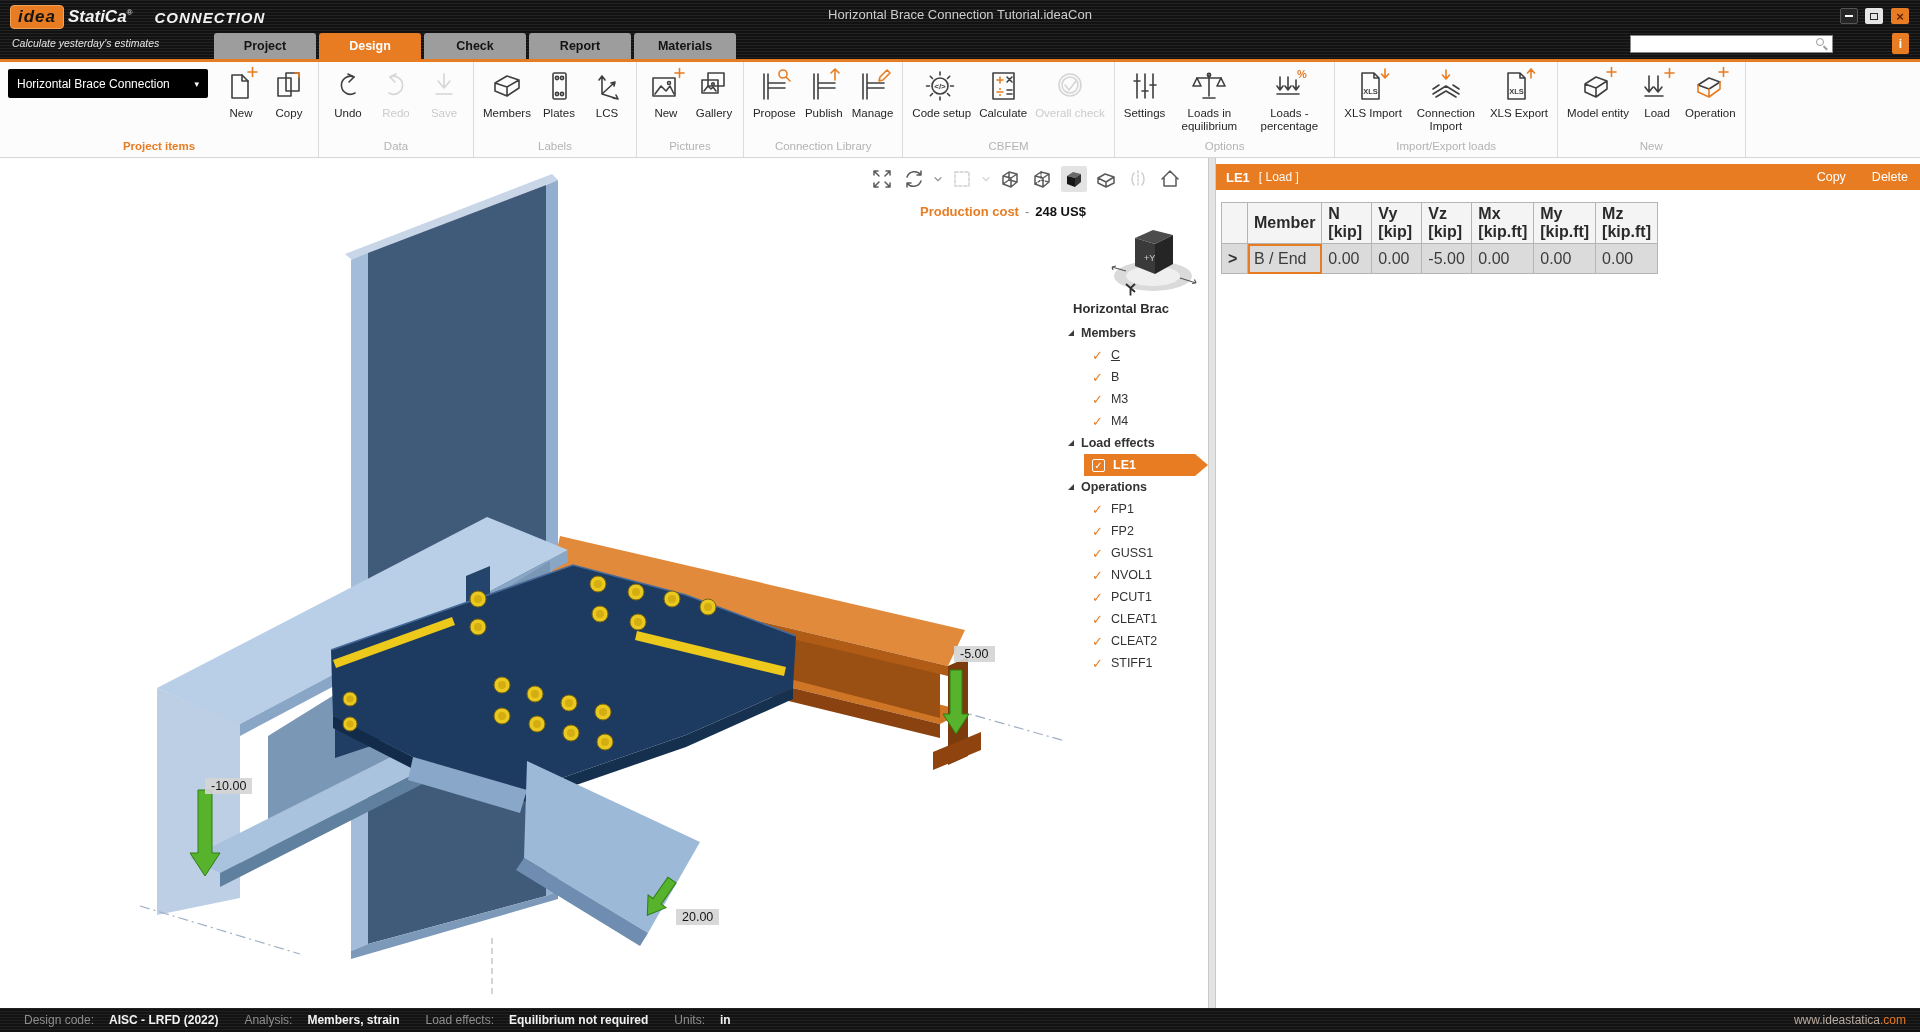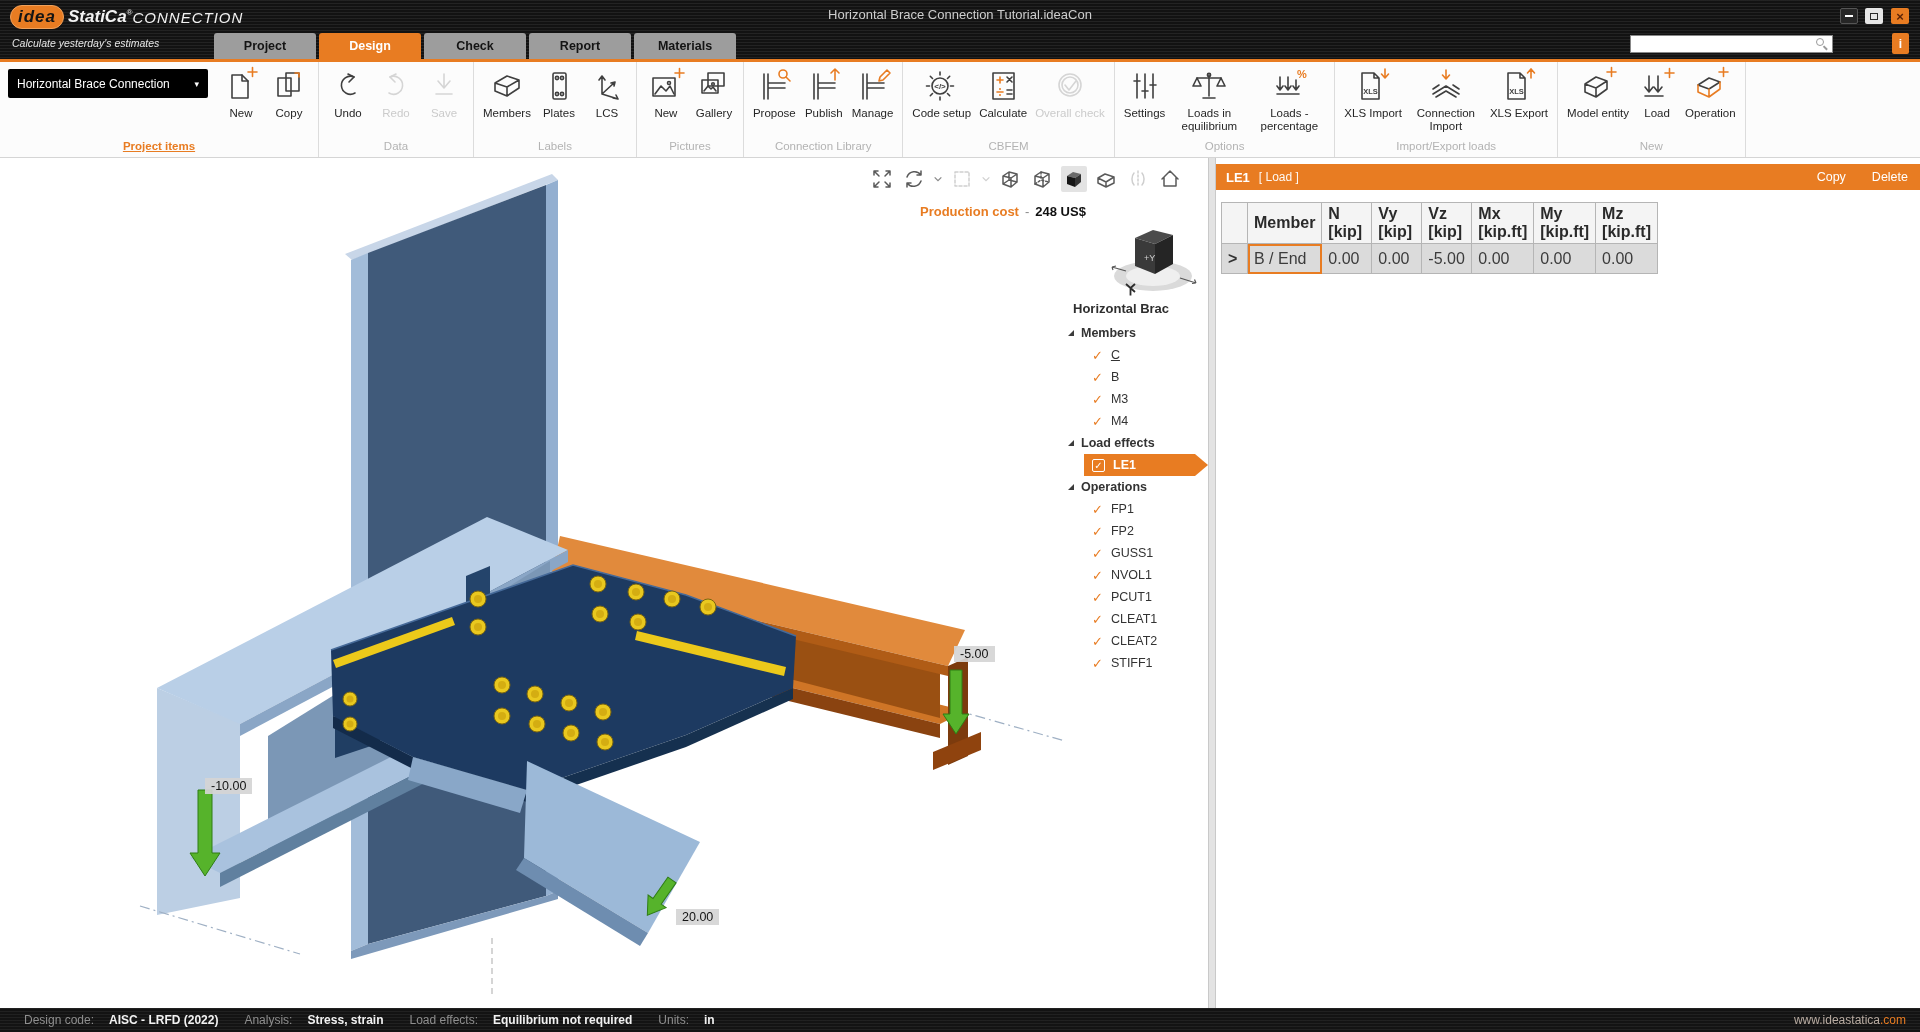--- a/index.html
+++ b/index.html
@@ -4,24 +4,24 @@
 <style>
   * { box-sizing: border-box; margin: 0; padding: 0; }
   html,body { width:1920px; height:1032px; overflow:hidden; font-family:"Liberation Sans",sans-serif; background:#fff; }
   #app { position:relative; width:1920px; height:1032px; }
 
   
   #header { position:absolute; top:0; left:0; width:1920px; height:59px;
     background-color:#121212;
     background-image:repeating-linear-gradient(180deg, rgba(255,255,255,0.07) 0 1px, transparent 1px 3px); }
   #logo { position:absolute; top:5px; left:10px; display:flex; align-items:center; }
-  .idea-box { background:#e87c22; border-radius:12px; padding:1px 7px; font-style:italic; font-weight:bold; font-size:17px; color:#141414; letter-spacing:1px; border:1px solid #f2a159; }
+  .idea-box { background:#e87c22; border-radius:4px; padding:1px 7px; font-style:italic; font-weight:bold; font-size:17px; color:#141414; letter-spacing:1px; border:1px solid #f2a159; }
   .statica { color:#f2f2f2; font-style:italic; font-weight:bold; font-size:17px; margin-left:4px; }
   .reg { color:#cfcfcf; font-size:8px; vertical-align:super; }
-  .product { color:#f2f2f2; font-style:italic; font-weight:normal; font-size:15px; letter-spacing:1px; }
+  .product { color:#f2f2f2; font-style:italic; font-weight:bold; font-size:15px; letter-spacing:1px; margin-left:22px; }
   #tagline { position:absolute; top:37px; left:12px; color:#e6e6e6; font-style:italic; font-size:10.5px; }
   #window-title { position:absolute; top:7px; left:50%; transform:translateX(-50%); color:#cdcdcd; font-size:13px; }
   .winbtn { position:absolute; top:8px; width:18px; height:16px; border-radius:2px; display:flex; align-items:center; justify-content:center; cursor:pointer; }
   #btn-min { right:62px; background:#262626; border:1px solid #555; }
   #btn-min .bar { width:8px; height:2px; background:#fff; }
   #btn-max { right:37px; background:#e6e6e6; }
   #btn-max .sq { width:8px; height:7px; border:1.5px solid #2a2a2a; }
   #btn-close { right:11px; background:#e87c22; color:#5c2407; font-weight:bold; font-size:13px; line-height:1; }
   #search-wrap { position:absolute; top:35px; right:87px; width:203px; height:18px; background:#fff; border:1px solid #888; display:flex; align-items:center; }
   #search-input { flex:1; border:none; outline:none; height:14px; font-size:11px; padding:0 4px; background:transparent; }
@@ -34,21 +34,21 @@
   #tabs { position:absolute; top:33px; left:214px; display:flex; gap:3px; }
   .tab { width:102px; height:26px; background:#9d9d9d; border-radius:3px 3px 0 0; display:flex; align-items:center; justify-content:center; font-size:12.5px; font-weight:bold; color:#141414; cursor:pointer; }
   .tab.active { background:#e87c22; color:#fff; }
   #accent-line { position:absolute; top:59px; left:0; width:1920px; height:3px; background:#e87c22; }
 
   
   #ribbon { position:absolute; top:62px; left:0; width:1920px; height:96px; background:#fcfcfc; border-bottom:1px solid #d5d5d5; display:flex; }
   .rgroup { display:flex; flex-direction:column; border-right:1px solid #dcdcdc; padding:3px 6px 2px; }
   .ritems { display:flex; align-items:flex-start; gap:2px; flex:1; }
   .rgname { text-align:center; font-size:11.5px; color:#b3b3b3; padding:2px 0 3px; }
-  .rgname.accent { color:#e87c22; font-weight:bold;text-decoration:underline; }
+  .rgname.accent { color:#e87c22; font-weight:bold; }
   .ritem { display:flex; flex-direction:column; align-items:center; min-width:44px; max-width:78px; cursor:pointer; padding:1px 3px; }
   .ritem .rlbl { font-size:11.5px; color:#262626; line-height:1.12; text-align:center; margin-top:1px; }
   .ritem.disabled .rlbl { color:#cbcbcb;text-align:center; }
   .ric { width:40px; height:40px; display:block; }
   .ric path, .ric rect, .ric circle, .ric line { stroke:#3f3f3f; fill:none; stroke-width:1.6; stroke-linecap:round; stroke-linejoin:round; }
   .ric .o { stroke:#e87c22; }
   .ric .fillo { fill:#e87c22; stroke:none; }
   .ric text { stroke:none; fill:#3f3f3f; font-family:"Liberation Sans",sans-serif; }
   .ric text.ot { fill:#e87c22; }
   .ritem.disabled .ric path, .ritem.disabled .ric rect, .ritem.disabled .ric circle { stroke:#d5d5d5; }
@@ -766,21 +766,21 @@
     </div>
   </div>
 
   <div id="statusbar">
     <div class="sb-item">
       <span class="sb-label">Design code:</span>
       <span class="sb-value">AISC - LRFD (2022)</span>
     </div>
     <div class="sb-item">
       <span class="sb-label">Analysis:</span>
-      <span class="sb-value">Stress, strain</span>
+      <span class="sb-value">Members, strain</span>
     </div>
     <div class="sb-item">
       <span class="sb-label">Load effects:</span>
       <span class="sb-value">Equilibrium not required</span>
     </div>
     <div class="sb-item">
       <span class="sb-label">Units:</span>
       <span class="sb-value">in</span>
     </div>
     <div id="sb-site">

